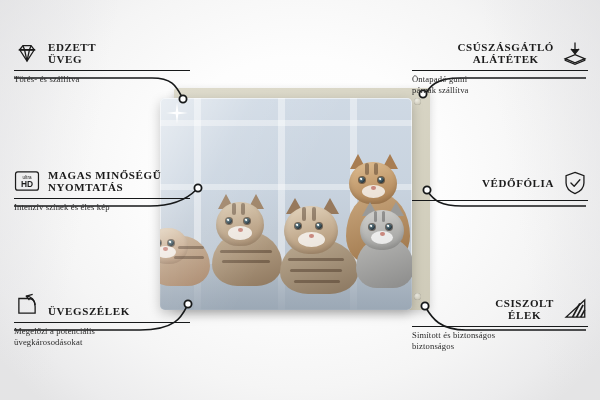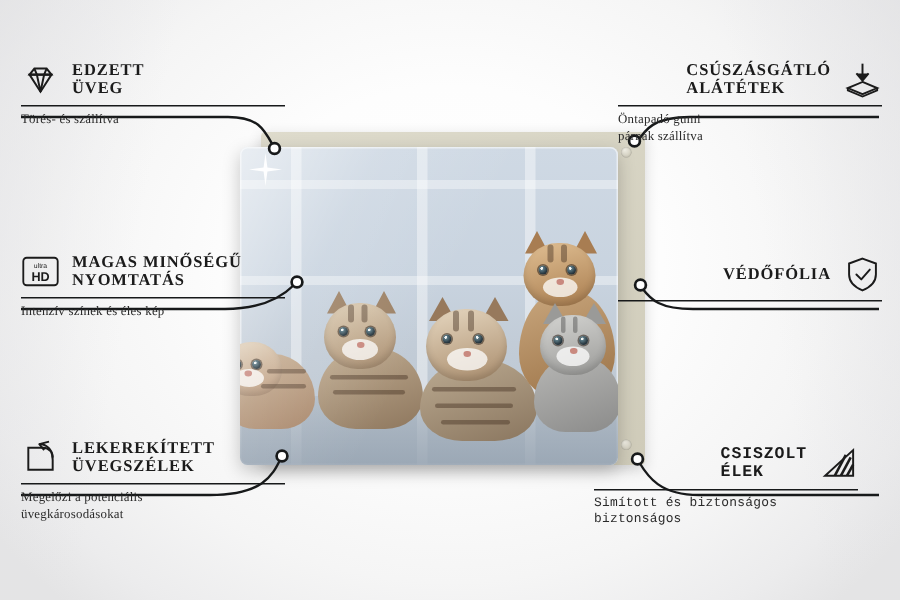--- a/index.html
+++ b/index.html
@@ -77,35 +77,35 @@
 
   
   .feat{position:absolute;width:176px;}
   .feat .row{display:flex;align-items:center;gap:8px;}
   .feat.left .row{justify-content:flex-start;}
   .feat.right .row{justify-content:flex-end;}
   .feat .ttl{
     font-size:11px;letter-spacing:.6px;line-height:12.5px;
     color:#1b1b1b;font-weight:700;text-transform:uppercase;
   }
-  .feat.right .ttl{text-align:left;}
+  .feat.right .ttl{text-align:center;}
   .feat .rule{height:0;border-top:1.6px solid #17191a;margin:4px 0 3px;}
   .feat .sub{
     font-size:8.6px;line-height:10.5px;color:#2a2a2a;letter-spacing:.15px;
   }
   .feat.right .sub{text-align:left;}
   .ico{width:26px;height:26px;flex:0 0 26px;color:#1b1b1b;}
   .ico svg{display:block;width:26px;height:26px;}
 
   .f-tempered{left:14px;top:40px;}
   .f-print{left:14px;top:168px;}
   .f-round{left:14px;top:292px;}
   .f-pads{right:12px;top:40px;width:176px;}
   .f-foil{right:12px;top:170px;width:176px;}
-  .f-polish{right:28px;top:296px;width:176px;font-family:Liberation Mono, monospace;}
+  .f-polish{right:12px;top:296px;width:176px;}
   .feat.right{position:absolute;}
 
   
   #wires{position:absolute;left:0;top:0;width:600px;height:400px;pointer-events:none;}
 </style>
 </head>
 <body>
 
 <div id="stage">
 
@@ -254,21 +254,21 @@
 
   <div class="feat left f-round">
     <div class="row">
       <span class="ico">
         <svg viewBox="0 0 32 32" fill="none" stroke="currentColor" stroke-width="1.6">
           <path d="M6 8 L18 8 C24 8 26 12 26 18 L26 26 L6 26 Z"></path>
           <path d="M15 5 C21 5 26 10 26 16" stroke-dasharray="0"></path>
           <path d="M23 3 L15 5 L19 10" stroke-linejoin="round"></path>
         </svg>
       </span>
-      <span class="ttl"><span>LEKEREKÍTETT</span><br><span>ÜVEGSZÉLEK</span></span>
+      <span class="ttl"><br><span>ÜVEGSZÉLEK</span></span>
     </div>
     <div class="rule"></div>
     <div class="sub"><span>Megelőzi a potenciális</span><br><span>üvegkárosodásokat</span></div>
   </div>
 
   <div class="feat right f-pads">
     <div class="row">
       <span class="ttl"><span>CSÚSZÁSGÁTLÓ</span><br><span>ALÁTÉTEK</span></span>
       <span class="ico">
         <svg viewBox="0 0 32 32" fill="none" stroke="currentColor" stroke-width="1.6">

